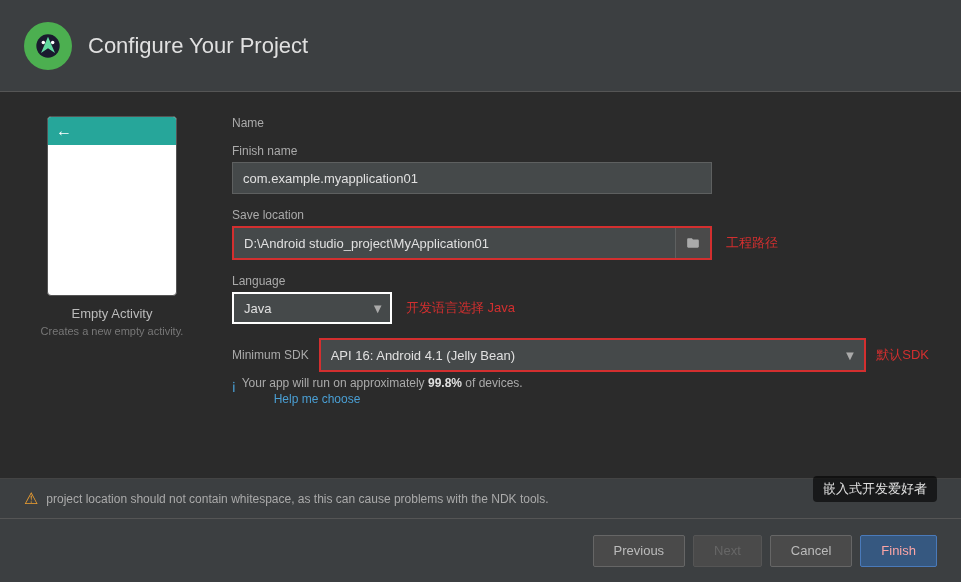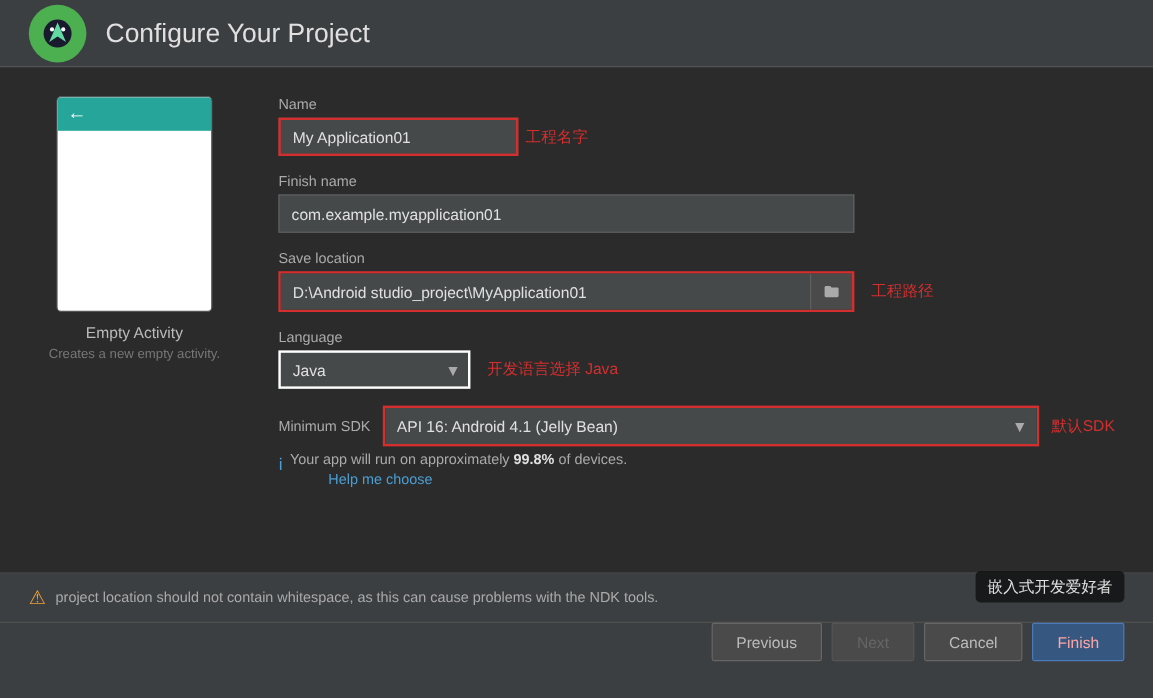--- a/index.html
+++ b/index.html
@@ -14,21 +14,21 @@
       position: relative;
     }
 
     
     .header {
       display: flex;
       align-items: center;
       padding: 16px 24px;
       background: #3c3f41;
       border-bottom: 1px solid #555;
-      height: 56px;
+      height: 92px;
     }
     .header-icon {
       width: 48px;
       height: 48px;
       background: #4caf50;
       border-radius: 50%;
       display: flex;
       align-items: center;
       justify-content: center;
       margin-right: 16px;
@@ -275,21 +275,21 @@
     
     .footer {
       position: absolute;
       bottom: 0;
       left: 0;
       right: 0;
       height: 64px;
       background: #3c3f41;
       border-top: 1px solid #555;
       display: flex;
-      align-items: flex-start;
+      align-items: center;
       justify-content: flex-end;
       padding: 0 24px;
       gap: 8px;
     }
 
     
     .wechat-badge {
       position: absolute;
       bottom: 80px;
       right: 24px;
@@ -350,24 +350,20 @@
       </div>
     </div>
     <div class="activity-label">Empty Activity</div>
     <div class="activity-sublabel">Creates a new empty activity.</div>
   </div>
 
   <div class="form-panel">
 
     <div class="form-group">
       <label class="form-label">Name</label>
-      <div class="form-input-wrapper">
-        <input type="text" class="form-input highlighted" style="width: 200px;" value="My Application01">
-        <span class="annotation-text">工程名字</span>
-      </div>
     </div>
 
     <div class="form-group">
       <label class="form-label">Finish name</label>
       <input type="text" class="form-input" style="max-width: 480px;" value="com.example.myapplication01">
     </div>
 
     <div class="form-group">
       <label class="form-label">Save location</label>
       <div style="display:flex;align-items:center;gap:8px;">

